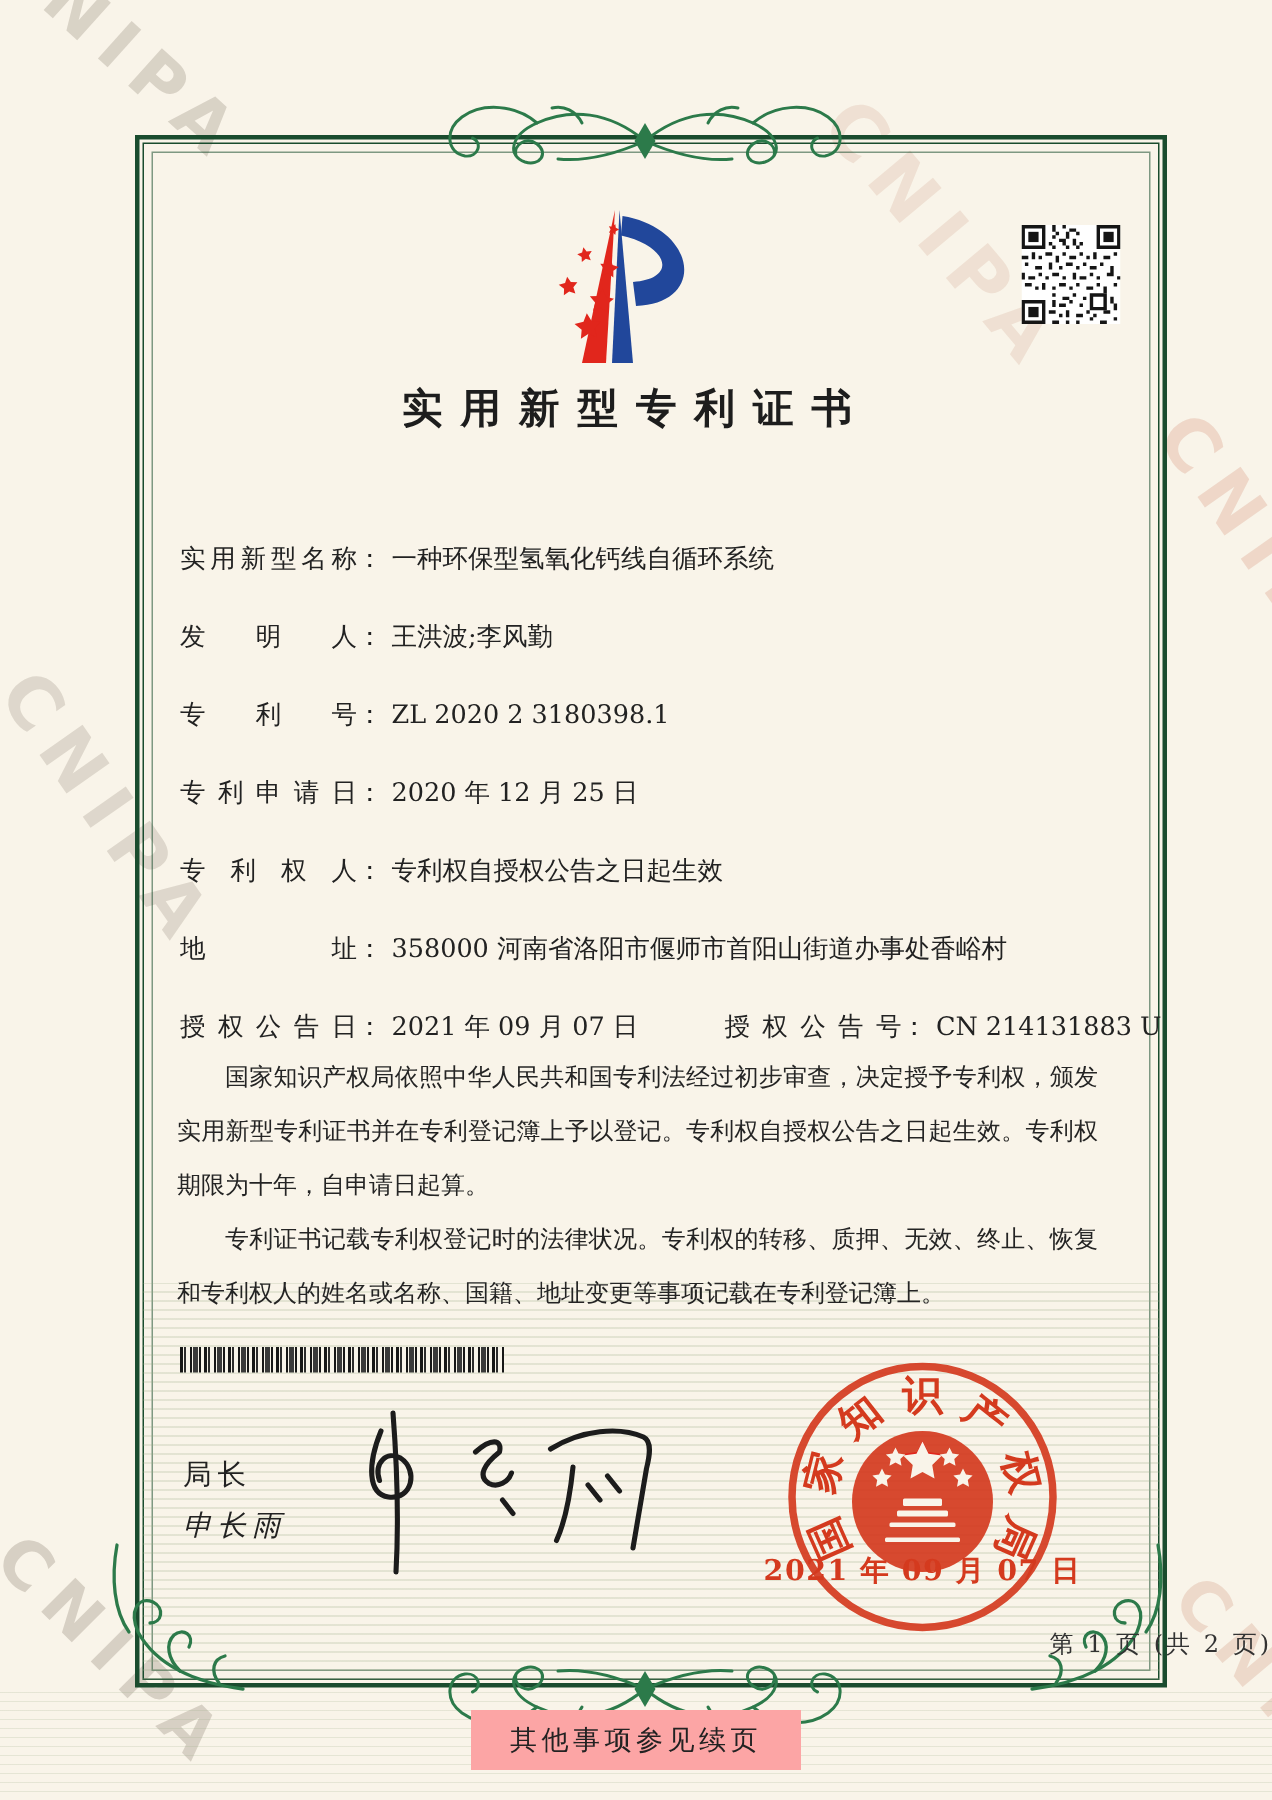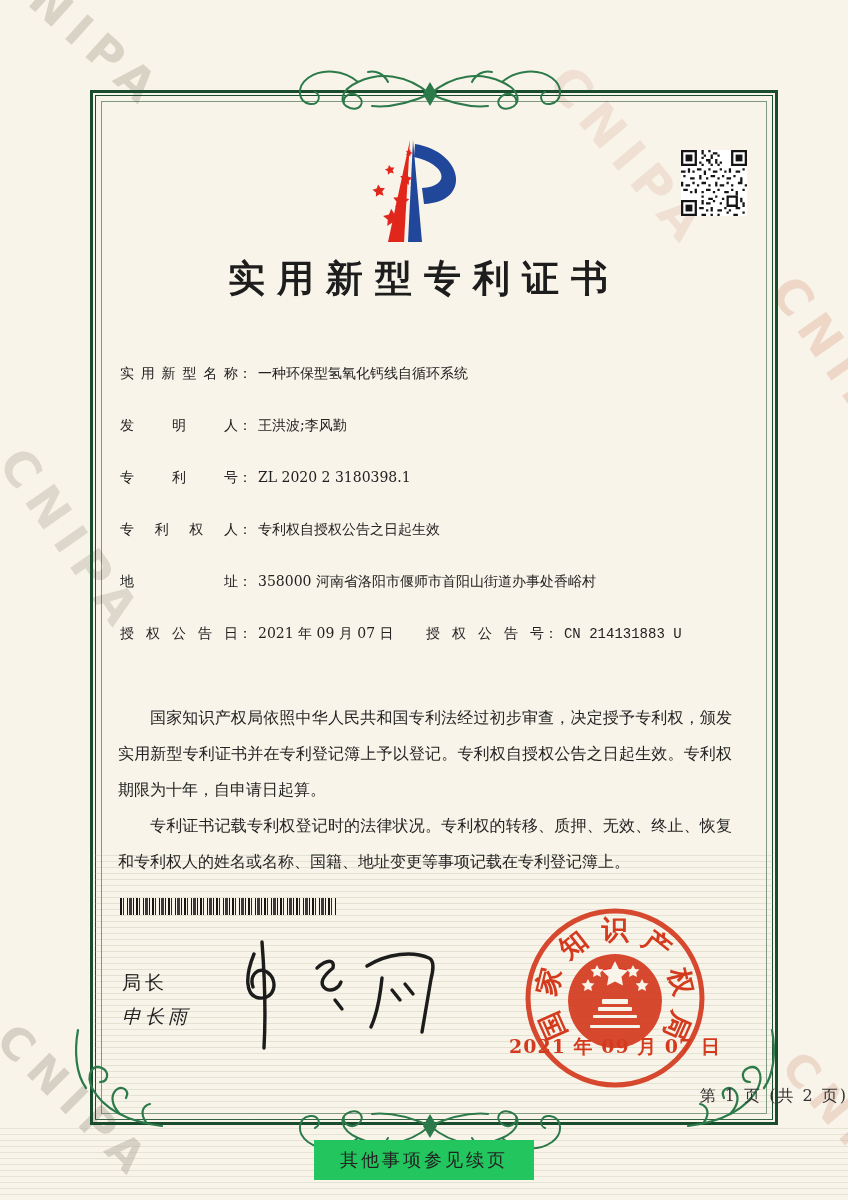--- a/index.html
+++ b/index.html
@@ -31,28 +31,28 @@
   .fl{position:absolute;z-index:3;}
   .fl-top{left:288px;top:58px;}
   .fl-bottom{left:288px;top:1094px;transform:scaleY(-1);}
   .fl-bl{left:58px;top:1022px;transform:scaleX(-1);}
   .fl-br{left:680px;top:1022px;}
   
   .cert-no{position:absolute;left:118px;top:146px;z-index:4;font-size:19px;letter-spacing:3px;color:#2b2b2b;}
   .logo{position:absolute;left:352px;top:138px;z-index:4;}
   .qr{position:absolute;left:681px;top:150px;z-index:4;}
   .title{position:absolute;left:0;right:0;top:254px;z-index:4;text-align:center;
-         font-size:37px;font-weight:bold;letter-spacing:12px;color:#1d1d1d;}
-  
-  .fields{position:absolute;left:120px;top:360px;width:560px;z-index:4;font-size:14px;line-height:26px;}
+         font-size:27px;font-weight:bold;letter-spacing:12px;color:#1d1d1d;}
+  
+  .fields{position:absolute;left:120px;top:360px;width:560px;z-index:4;font-size:17px;line-height:26px;}
   .f-row{margin-bottom:26px;white-space:nowrap;}
   .f-label{display:inline-block;width:118px;text-align:justify;text-align-last:justify;vertical-align:top;}
   .f-colon{display:inline-block;vertical-align:top;}
   .f-value{display:inline-block;padding-left:6px;vertical-align:top;}
-  .f-group2{display:inline-block;margin-left:28px;font-family:Liberation Mono, monospace;}
+  .f-group2{display:inline-block;margin-left:52px;}
   
   .paras{position:absolute;left:118px;top:700px;width:614px;z-index:4;
          font-size:16px;line-height:36px;text-align:justify;color:#242424;}
   .paras p{margin:0;text-indent:2em;}
   
   .barcode{position:absolute;left:120px;top:898px;width:216px;height:17px;z-index:4;
     background:repeating-linear-gradient(90deg,
       #171717 0 2px,#f8f4ea 2px 3px,#2c2c2c 3px 4px,#f8f4ea 4px 7px,
       #171717 7px 8px,#f8f4ea 8px 9px,#3a3a3a 9px 12px,#f8f4ea 12px 13px,
       #171717 13px 14px,#f8f4ea 14px 16px);}
@@ -63,21 +63,21 @@
       font-family:"DejaVu Sans","Liberation Sans",sans-serif;font-size:19px;letter-spacing:4px;color:#222;font-style:italic;}
   .signature{position:absolute;left:232px;top:938px;z-index:4;}
   
   .seal{position:absolute;left:520px;top:903px;z-index:5;}
   .seal-date{position:absolute;left:508px;top:1034px;width:214px;z-index:6;text-align:center;
       font-size:19px;font-weight:bold;letter-spacing:1px;color:#d43a1e;}
   
   .page-info{position:absolute;left:0;right:0;top:1086px;z-index:4;text-align:right;
       font-size:16px;letter-spacing:2px;color:#333;margin-left:48px;}
   .note-box{position:absolute;left:50%;transform:translateX(-50%);top:1140px;z-index:4;
-      background:#22c55e;padding:8px 26px;font-size:18px;letter-spacing:3px;color:#222;}
+      background:#fca5a5;padding:8px 26px;font-size:18px;letter-spacing:3px;color:#222;}
 </style>
 </head>
 <body>
 
 <div class="page">
 
   <div class="wm wm-1">CNIPA</div>
   <div class="wm wm-2">CNIPA</div>
   <div class="wm wm-3">CNIPA</div>
   <div class="wm wm-4">CNIPA</div>
@@ -174,20 +174,23 @@
     <div class="f-row">
       <span class="f-label">实用新型名称</span><span class="f-colon">：</span><span class="f-value">一种环保型氢氧化钙线自循环系统</span>
     </div>
     <div class="f-row">
       <span class="f-label">发明人</span><span class="f-colon">：</span><span class="f-value">王洪波;李风勤</span>
     </div>
     <div class="f-row">
       <span class="f-label">专利号</span><span class="f-colon">：</span><span class="f-value">ZL 2020 2 3180398.1</span>
     </div>
     <div class="f-row">
+      <span class="f-label">专利申请日</span><span class="f-colon">：</span><span class="f-value">2020 年 12 月 25 日</span>
+    </div>
+    <div class="f-row">
       <span class="f-label">专利权人</span><span class="f-colon">：</span><span class="f-value">专利权自授权公告之日起生效</span>
     </div>
     <div class="f-row">
       <span class="f-label">地址</span><span class="f-colon">：</span><span class="f-value">358000 河南省洛阳市偃师市首阳山街道办事处香峪村</span>
     </div>
     <div class="f-row">
       <span class="f-label">授权公告日</span><span class="f-colon">：</span><span class="f-value">2021 年 09 月 07 日</span>
       <span class="f-group2">
         <span class="f-label">授权公告号</span><span class="f-colon">：</span><span class="f-value">CN 214131883 U</span>
       </span>

